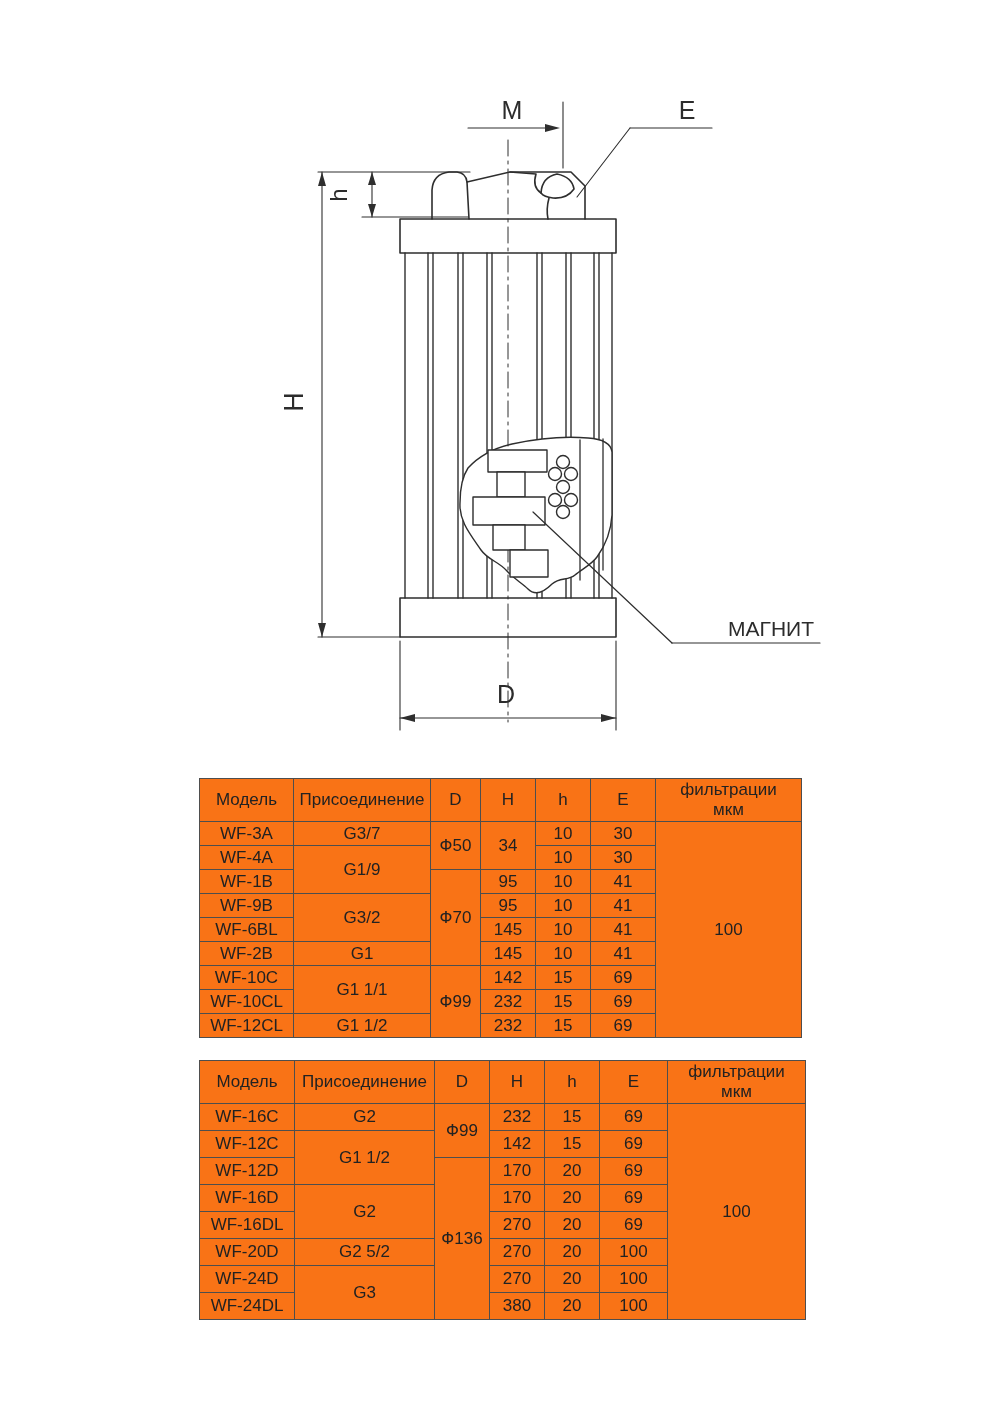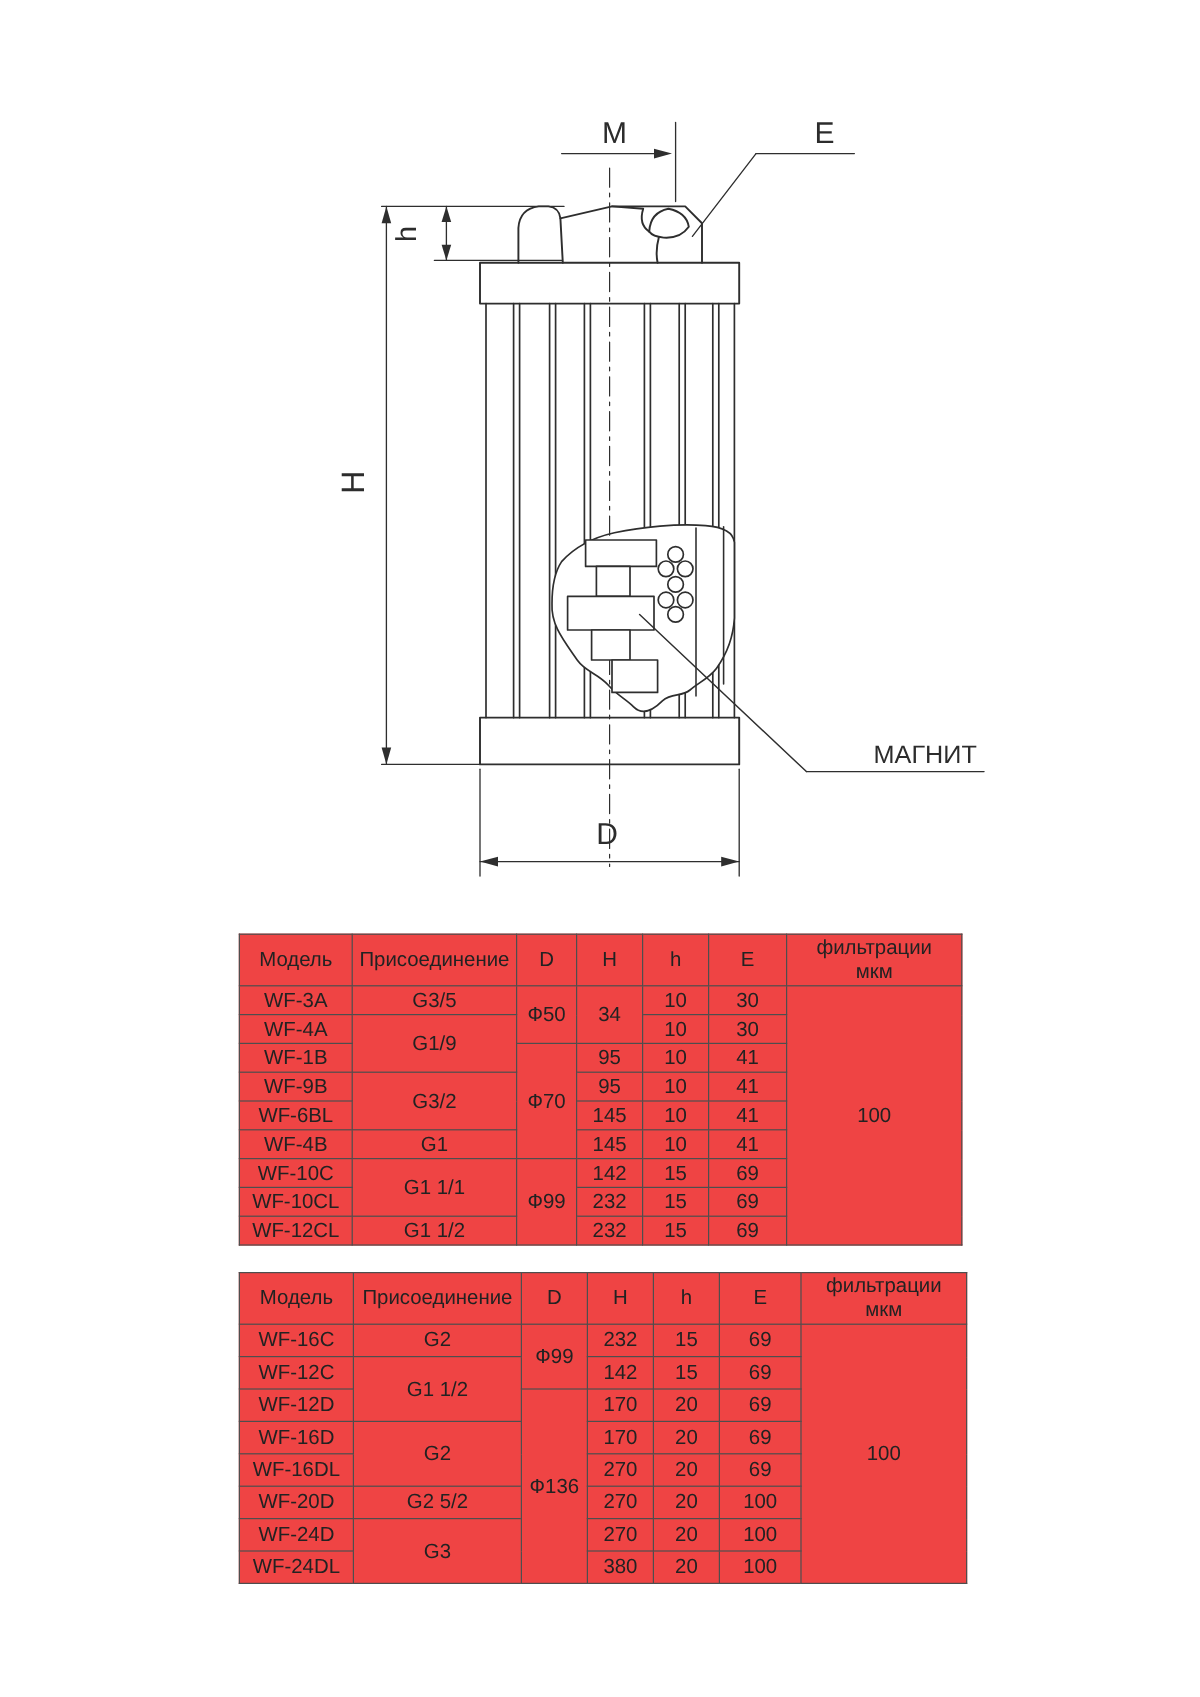--- a/index.html
+++ b/index.html
@@ -5,21 +5,21 @@
   html,body{margin:0;padding:0;}
   body{
     width:1000px;height:1414px;position:relative;background:#ffffff;
     font-family:"Liberation Sans", sans-serif;color:#1c1c1c;overflow:hidden;
   }
   #drawing{position:absolute;left:0;top:0;}
   .dim-label{font-family:"Liberation Sans",sans-serif;fill:#2c2c2c;}
 
   .spec-table{
     position:absolute;border-collapse:collapse;table-layout:fixed;
-    background:#ef4444;
+    background:#f97316;
   }
   .spec-table th,.spec-table td{
     border:1px solid #4e4e4e;text-align:center;vertical-align:middle;
     font-size:17px;color:#222;padding:0 2px;overflow:hidden;white-space:nowrap;
   }
   .spec-table th{font-weight:normal;height:42px;line-height:1.15;}
   .spec-table .sub{text-decoration-color:#4c7a54;}
   #table1{left:199px;top:778px;width:602px;}
   #table1 td{height:23px;}
   #table2{left:199px;top:1060px;width:606px;}
@@ -175,21 +175,21 @@
         </th>
         <th>
           <div>фильтрации</div>
           <div class="sub">мкм</div>
         </th>
       </tr>
     </thead>
   <tbody>
       <tr>
         <td>WF-3A</td>
-        <td>G3/5</td>
+        <td>G3/7</td>
         <td rowspan="2">Ф50</td>
         <td rowspan="2">34</td>
         <td>10</td>
         <td>30</td>
         <td rowspan="9">100</td>
       </tr>
       <tr>
         <td>WF-4A</td>
         <td rowspan="2">G1/9</td>
         <td>10</td>
@@ -209,21 +209,21 @@
         <td>10</td>
         <td>41</td>
       </tr>
       <tr>
         <td>WF-6BL</td>
         <td>145</td>
         <td>10</td>
         <td>41</td>
       </tr>
       <tr>
-        <td>WF-4B</td>
+        <td>WF-2B</td>
         <td>G1</td>
         <td>145</td>
         <td>10</td>
         <td>41</td>
       </tr>
       <tr>
         <td>WF-10C</td>
         <td rowspan="2">G1 1/1</td>
         <td rowspan="3">Ф99</td>
         <td>142</td>

